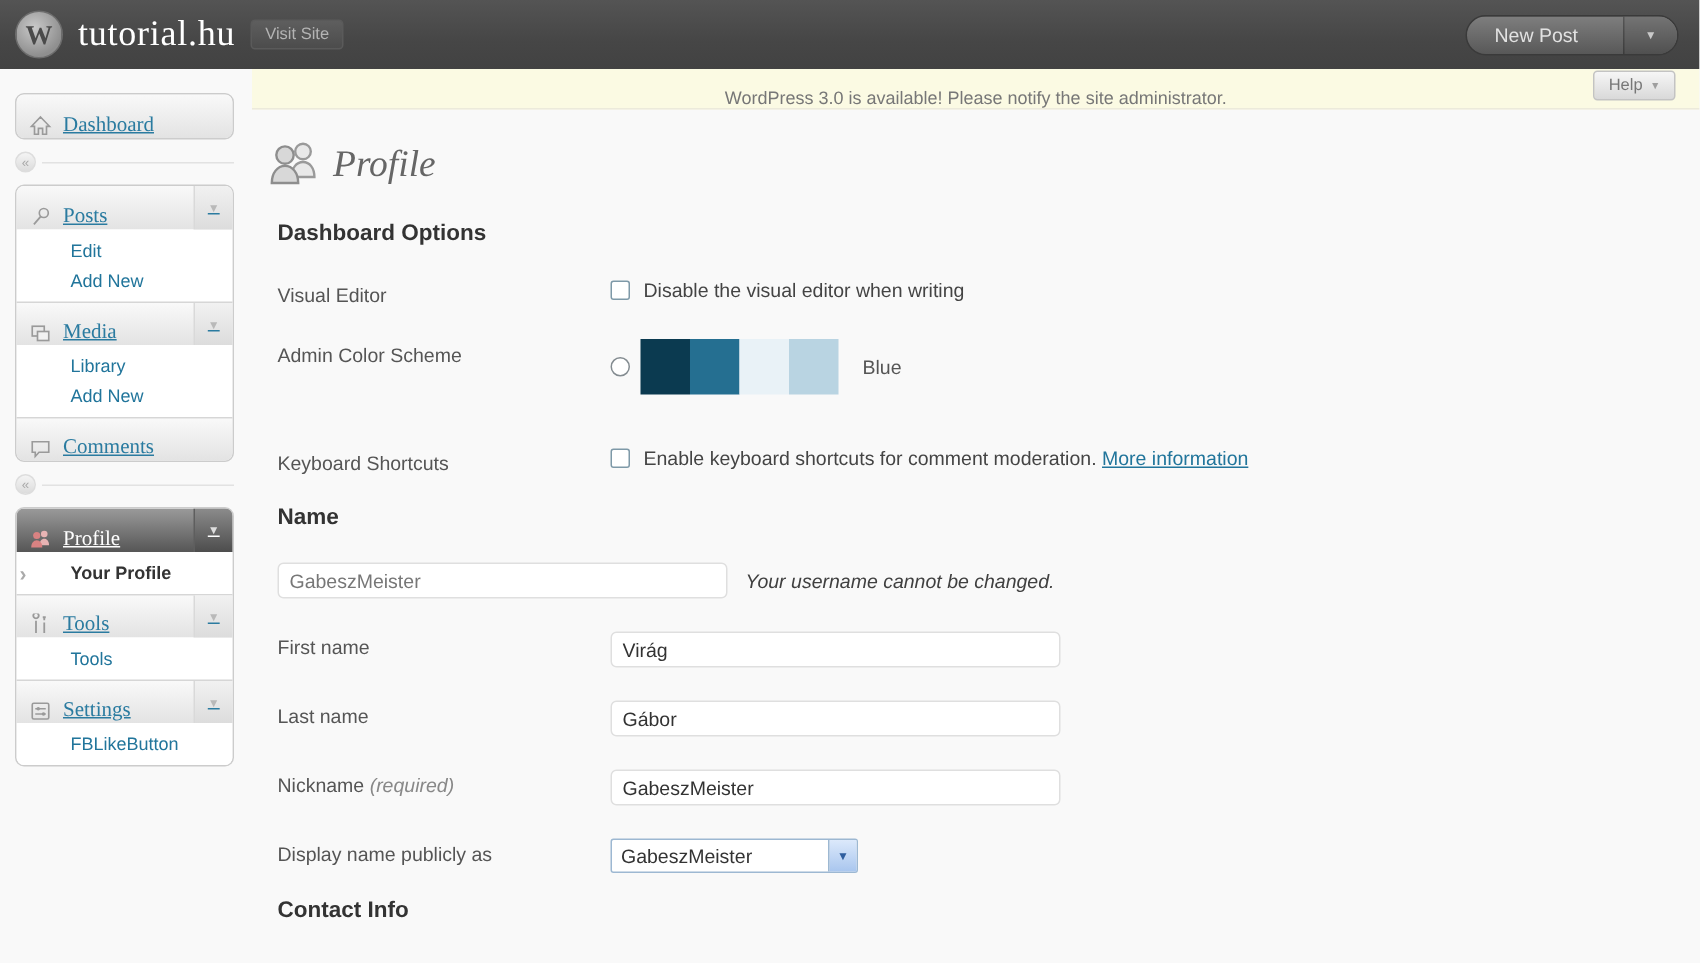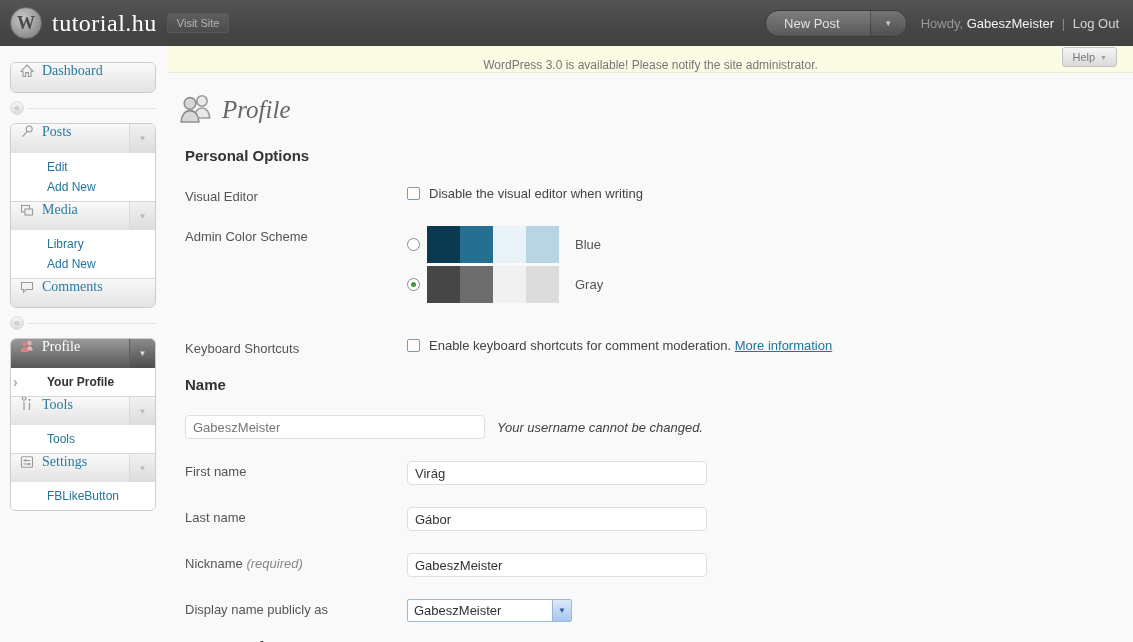--- a/index.html
+++ b/index.html
@@ -60,24 +60,25 @@
   .help-tab {
     position:absolute; top:1px; right:16px; z-index:5;
     background:linear-gradient(#f6f6f6,#d9d9d9); border:1px solid #c3c3c3;
     border-radius:3px; color:#777; font-size:11px; padding:3px 9px;
     display:flex; align-items:center; gap:5px; cursor:pointer;
   }
   .help-tab::after { content:"▼"; font-size:7px; color:#9e9e9e; }
   
   .menu-group { border:1px solid #ccc; border-radius:6px; overflow:hidden; background:#fff; }
   .menu-top {
-    height:29px; display:flex; align-items:flex-start;
+    height:29px; display:flex; align-items:flex-end;
     background:linear-gradient(#f9f9f9,#e3e3e3);
     font-family:"Liberation Serif", serif; font-size:14px; color:#2a7ba0;
     cursor:pointer;
+    text-decoration:underline;
   }
   .menu-group .menu-top { border-top:1px solid #d6d6d6; }
   .menu-group .menu-top:first-child { border-top:none; }
   .menu-icon { width:16px; height:16px; margin:0 7px 0 8px; flex:0 0 16px; }
   .menu-top .flex-sp { flex:1; }
   .menu-arrow {
     width:26px; align-self:stretch; display:flex; align-items:center; justify-content:center;
     border-left:1px solid #d9d9d9; background:linear-gradient(#f1f1f1,#dcdcdc);
   }
   .menu-arrow::after { content:"▼"; font-size:8px; color:#b9b9b9; }
@@ -163,26 +164,20 @@
 
 <div class="topbar">
   <div class="wp-logo">W</div>
   <div class="site-name">tutorial.hu</div>
   <button class="visit-site">Visit Site</button>
   <div class="topbar-right">
     <div class="new-post">
       <span class="new-post-label">New Post</span>
       <span class="new-post-arrow"></span>
     </div>
-    <div class="howdy">
-      <span>Howdy,</span>
-      <span class="uname">GabeszMeister</span>
-      <span class="sep">|</span>
-      <a class="logout">Log Out</a>
-    </div>
   </div>
 </div>
 
 <div class="body-row">
 
   <div class="sidebar">
 
     <div class="menu-group">
       <div class="menu-top">
         <svg class="menu-icon" viewBox="0 0 16 16">
@@ -293,51 +288,41 @@
       <div class="page-header">
         <svg width="36" height="34" viewBox="0 0 18 17">
           <circle cx="12" cy="4" r="2.6" fill="#e9e9e9" stroke="#9a9a9a" stroke-width="0.8"></circle>
           <path d="M8.2 12.5 c0-3 1.6-5 3.8-5 s3.8 2 3.8 5 z" fill="#e9e9e9" stroke="#9a9a9a" stroke-width="0.8"></path>
           <circle cx="6" cy="5.2" r="2.9" fill="#d8d8d8" stroke="#8e8e8e" stroke-width="0.8"></circle>
           <path d="M1.6 14.5 c0-3.4 1.9-5.7 4.4-5.7 s4.4 2.3 4.4 5.7 z" fill="#d8d8d8" stroke="#8e8e8e" stroke-width="0.8"></path>
         </svg>
         <h2 class="page-title">Profile</h2>
       </div>
 
-      <h3 class="section">Personal Options</h3>
+      <h3 class="section">Dashboard Options</h3>
 
       <div class="form-row">
         <div class="row-label">Visual Editor</div>
         <span class="cb"></span>
         <span class="cb-text">Disable the visual editor when writing</span>
       </div>
 
       <div class="form-row">
         <div class="row-label">Admin Color Scheme</div>
         <div>
           <div class="scheme-option">
             <span class="radio"></span>
             <span class="swatch-row">
               <span class="swatch" style="background: rgb(11, 58, 80);"></span>
               <span class="swatch" style="background: rgb(37, 111, 145);"></span>
               <span class="swatch" style="background: rgb(233, 242, 247);"></span>
               <span class="swatch" style="background: rgb(185, 212, 226);"></span>
             </span>
             <span class="scheme-name">Blue</span>
           </div>
-          <div class="scheme-option">
-            <span class="radio checked"></span>
-            <span class="swatch-row">
-              <span class="swatch" style="background: rgb(70, 70, 70);"></span>
-              <span class="swatch" style="background: rgb(109, 109, 109);"></span>
-              <span class="swatch" style="background: rgb(241, 241, 241);"></span>
-              <span class="swatch" style="background: rgb(220, 220, 220);"></span>
-            </span>
-            <span class="scheme-name">Gray</span>
-          </div>
         </div>
       </div>
 
       <div class="form-row kb-row">
         <div class="row-label">Keyboard Shortcuts</div>
         <span class="cb"></span>
         <span class="cb-text">
           <span>Enable keyboard shortcuts for comment moderation.</span>
           <a class="link">More information</a>
         </span>

